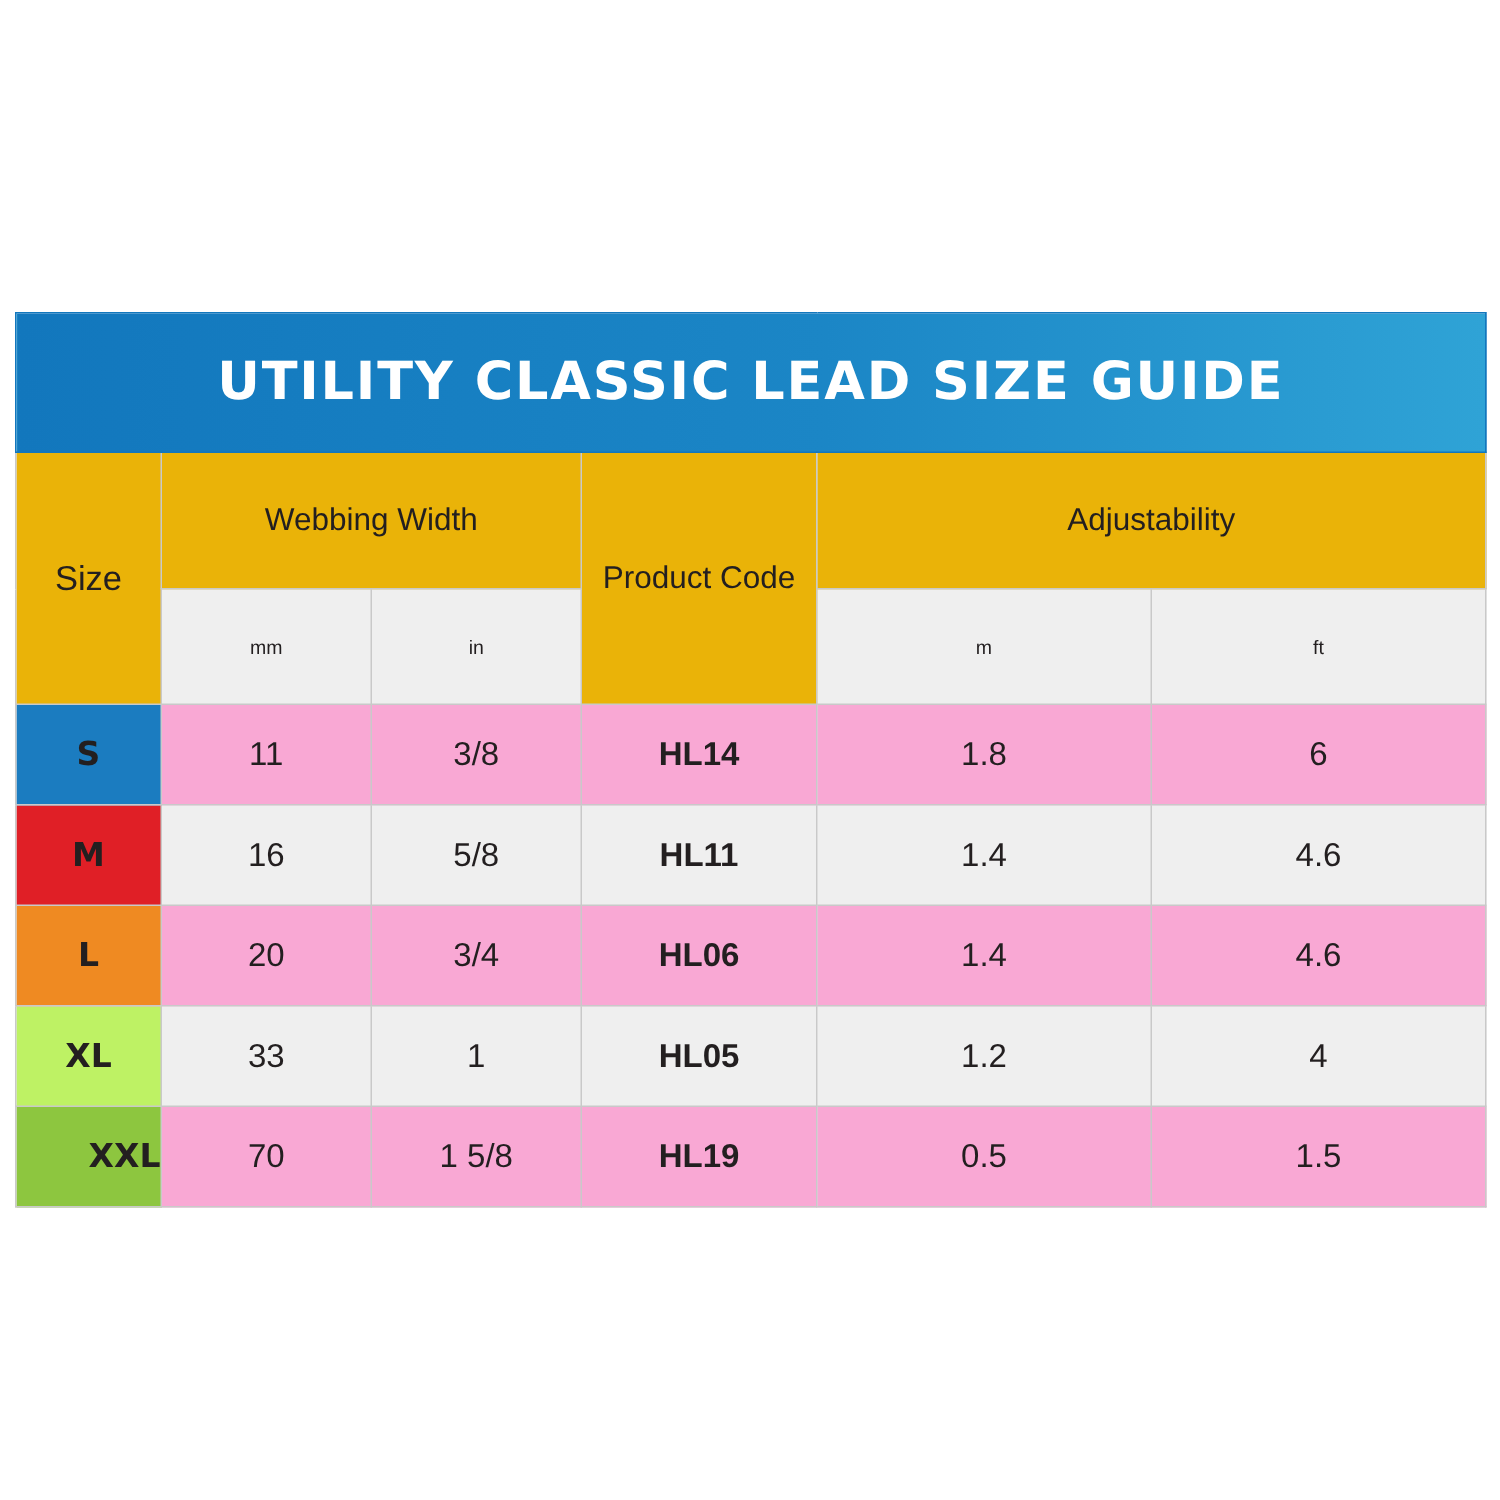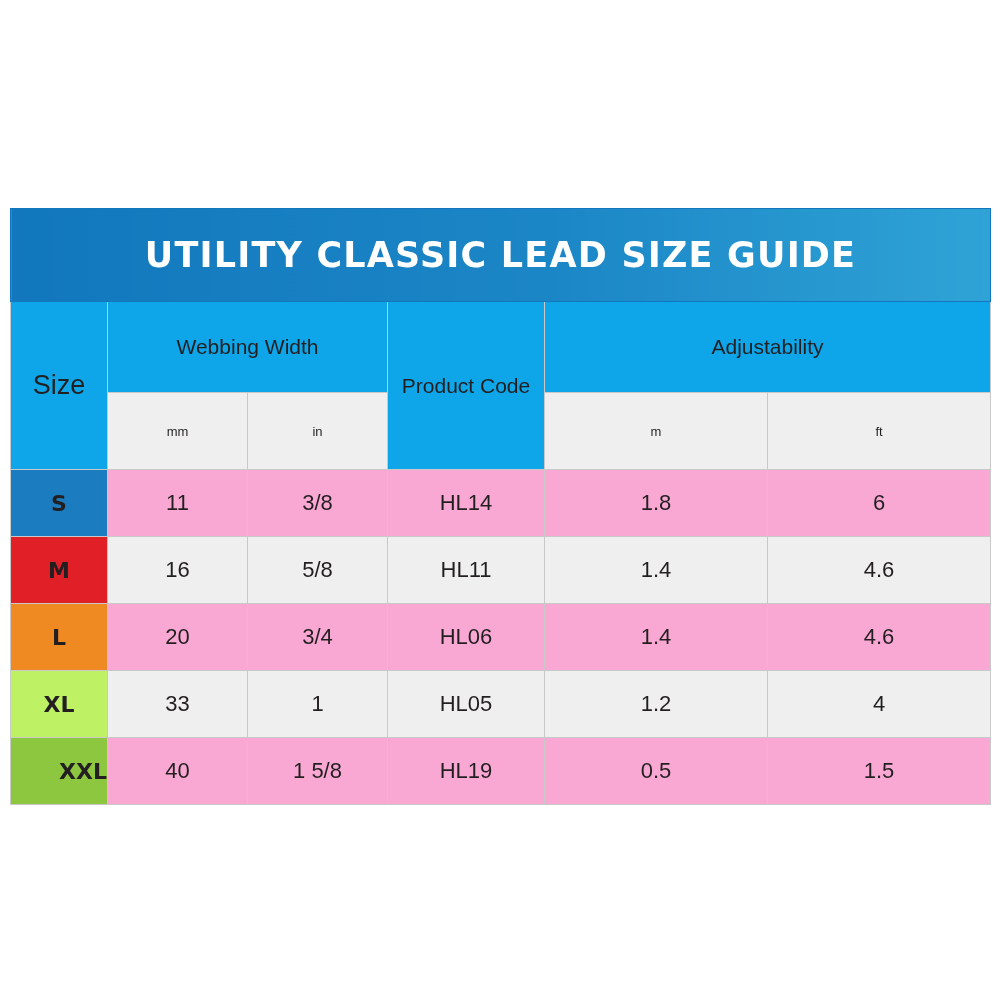--- a/index.html
+++ b/index.html
@@ -53,47 +53,47 @@
     font-size: 35px;
     letter-spacing: 1.2px;
     color: #ffffff;
     text-transform: uppercase;
     line-height: 92px;
     white-space: nowrap;
   }
 
   
   .hdr {
-    background: #0ea5e9;
+    background: #eab308;
     font-size: 21px;
     font-weight: normal;
     color: #3b3b3b;
   }
-  .hdr-size { height: 166px; font-size: 27px; }
+  .hdr-size { height: 166px; font-size: 23px; }
   .hdr-web  { height: 90px; }
   .hdr-prod { height: 166px; line-height: 1.22; }
   .hdr-adj  { height: 90px; }
   .hdr-sub  { height: 76px; background: #efefef; font-size: 13px; }
 
   
   tr.body-row td { height: 66px; font-size: 22px; }
   tr.body-row.odd td { background: #f9a8d4; }
   tr.body-row.even td { background: #efefef; }
 
   td.size-cell {
     font-family: "DejaVu Sans", sans-serif;
     font-weight: bold;
     font-size: 27px;
     color: #ffffff;
     border-left: 1px solid #c9c9c9;
     border-right: 1px solid #c9c9c9;
   }
 
   td.code-cell {
-    font-weight: normal;
+    font-weight: bold;
     font-size: 22px;
     color: #231f20;
   }
 
   .num { font-size: 22px; color: #231f20; }
 </style>
 </head>
 <body>
 
 <div class="page">
@@ -159,21 +159,21 @@
           <td class="size-cell" style="background: #bef264;">XL</td>
           <td class="num">33</td>
           <td class="num">1</td>
           <td class="code-cell">HL05</td>
           <td class="num">1.2</td>
           <td class="num">4</td>
         </tr>
 
         <tr class="body-row odd">
           <td class="size-cell" style="background: rgb(141, 198, 63); text-align: right;">XXL</td>
-          <td class="num">40</td>
+          <td class="num">70</td>
           <td class="num">1 5/8</td>
           <td class="code-cell">HL19</td>
           <td class="num">0.5</td>
           <td class="num">1.5</td>
         </tr>
       </tbody>
     </table>
   </div>
 </div>
 

